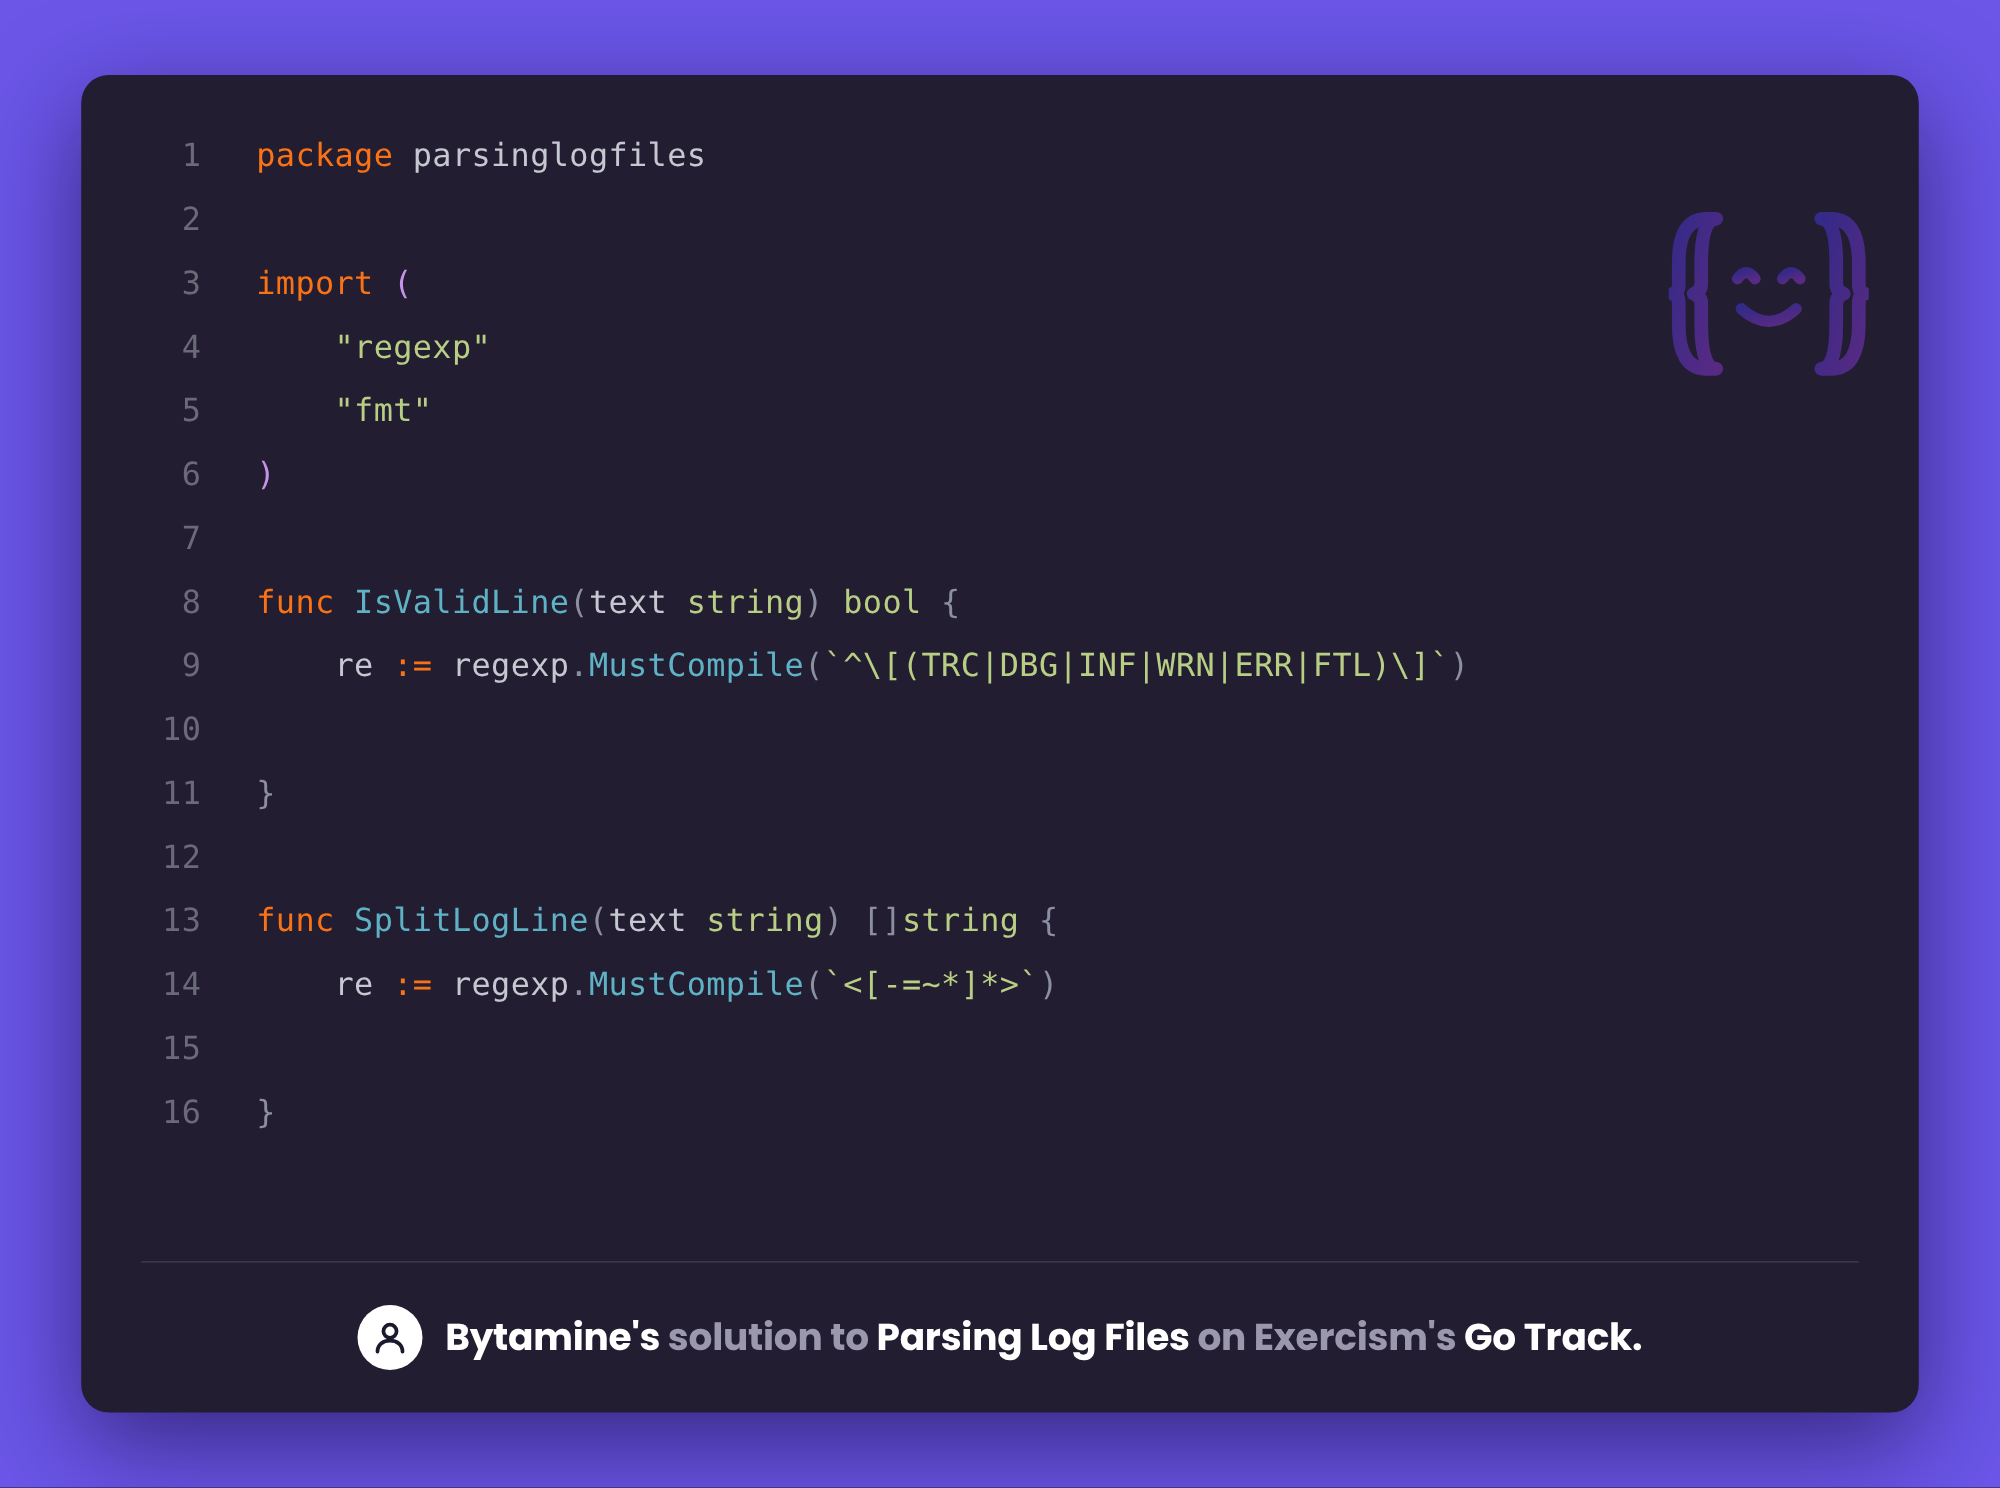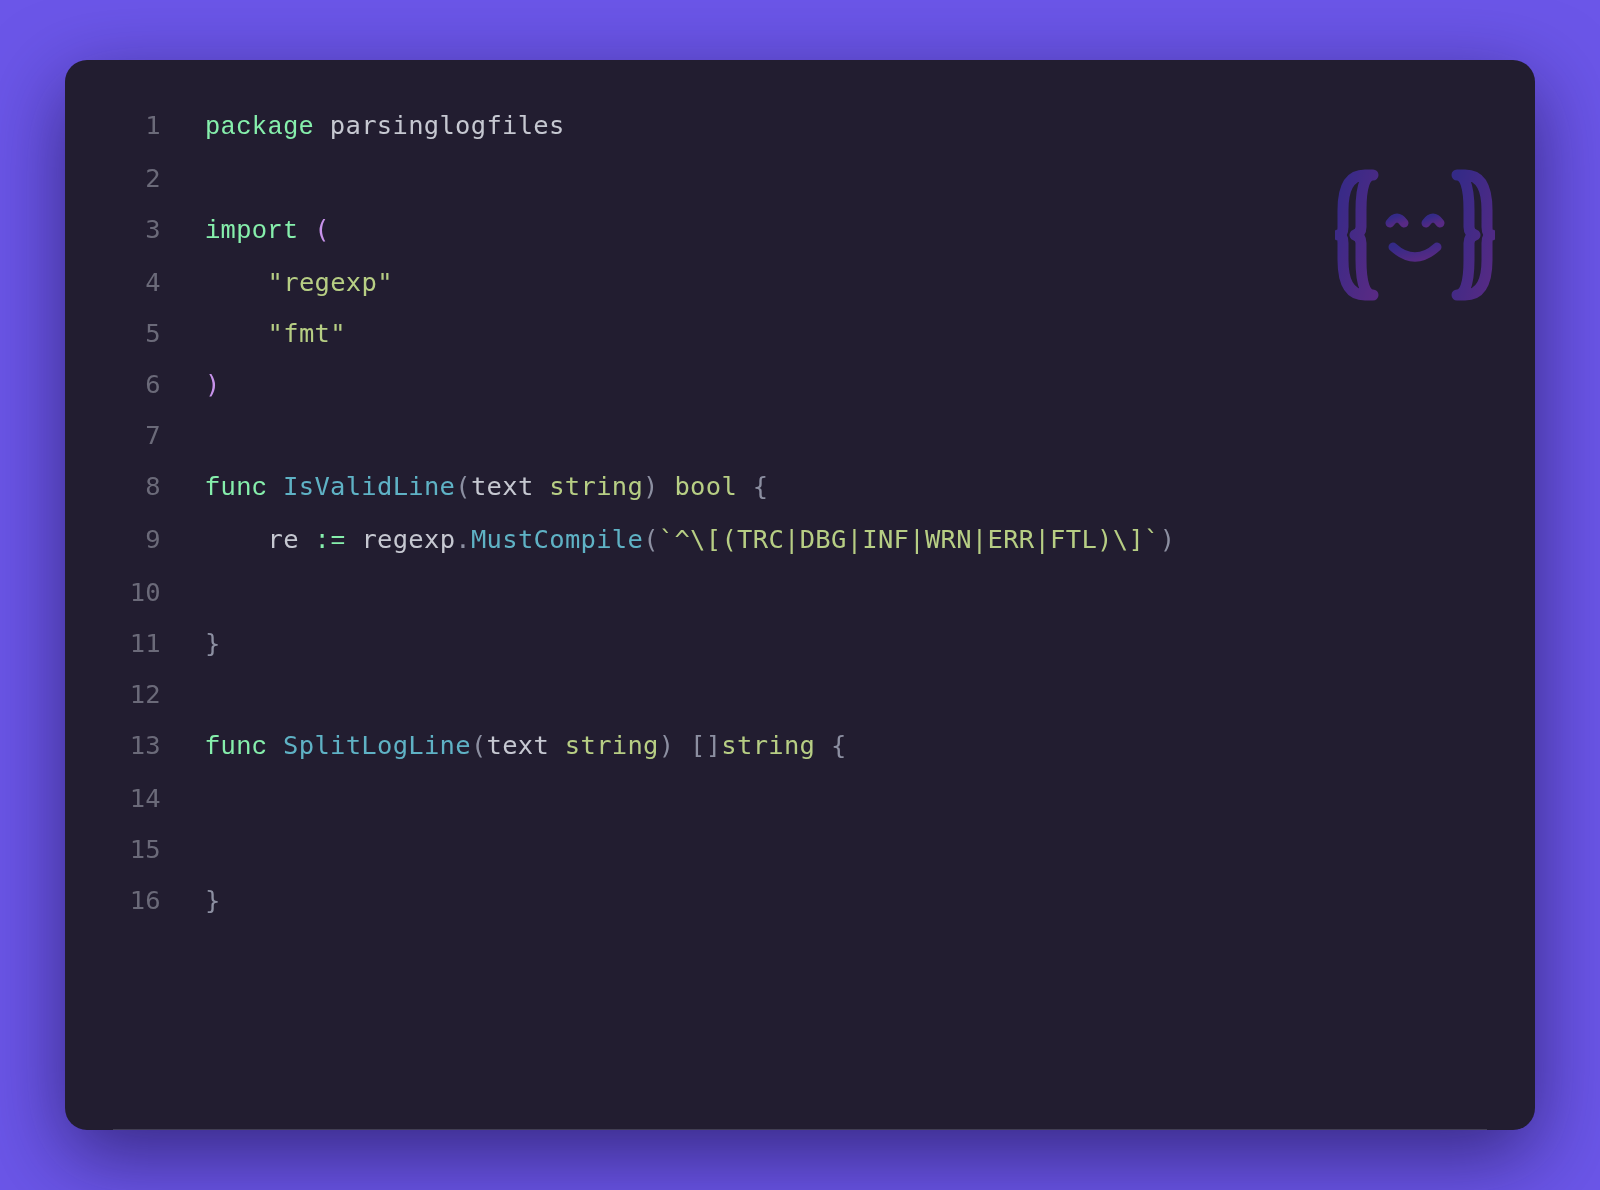--- a/index.html
+++ b/index.html
@@ -44,21 +44,21 @@
   }
   .lineno {
     width: 140px;
     text-align: right;
     color: #6B6A79;
     padding-right: 44px;
     user-select: none;
     flex-shrink: 0;
   }
   .code { white-space: pre; color: #C6C8D1; }
-  .k  { color: #86efac; font-family: Liberation Mono, monospace; }   
+  .k  { color: #f97316; }   
   .s  { color: #B7CE84; }   
   .fn { color: #5FB2C5; margin-top: 18px; }   
   .t  { color: #B7CE84; }   
   .p  { color: #8C8FA1; }   
   .pp { color: #C792EA; }   
   .n  { color: #F6AB73; }   
   .id { color: #C6C8D1; }   
 
   .divider {
     height: 1px;
@@ -176,29 +176,41 @@
         <span class="code"></span>
       </div>
 
     <div class="code-line">
       <span class="lineno">13</span>
       <span class="code"><span class="k">func</span><span> </span><span class="fn">SplitLogLine</span><span class="p">(</span><span class="id">text </span><span class="t">string</span><span class="p">) []</span><span class="t">string</span><span> </span><span class="p">{</span></span>
     </div>
 
     <div class="code-line">
       <span class="lineno">14</span>
+      <span class="code"><span>    </span><span class="id">re </span><span class="k">:= </span><span class="id">regexp</span><span class="p">.</span><span class="fn">MustCompile</span><span class="p">(</span><span class="s">`&lt;[-=~*]*&gt;`</span><span class="p">)</span></span>
     </div>
 
     <div class="code-line">
       <span class="lineno">15</span>
     </div>
 
     <div class="code-line">
       <span class="lineno">16</span>
       <span class="code"><span class="p">}</span></span>
     </div>
 
   </div>
 
   <div class="divider"></div>
 
+  <div class="footer">
+    <div class="avatar">
+      <svg viewBox="0 0 24 24" fill="none" stroke="#1A1A2E" stroke-width="2.4" stroke-linecap="round" stroke-linejoin="round">
+        <circle cx="12" cy="8" r="4.2"></circle>
+        <path d="M4 21c0-4.4 3.6-7 8-7s8 2.6 8 7"></path>
+      </svg>
+    </div>
+    <div class="footer-text">
+      <span class="ft-user">Bytamine's</span><span class="ft-dim"> solution to </span><span class="ft-topic">Parsing Log Files</span><span class="ft-dim"> on Exercism's </span><span class="ft-topic">Go Track.</span>
+    </div>
+  </div>
 
 </div>
 
 </body></html>

